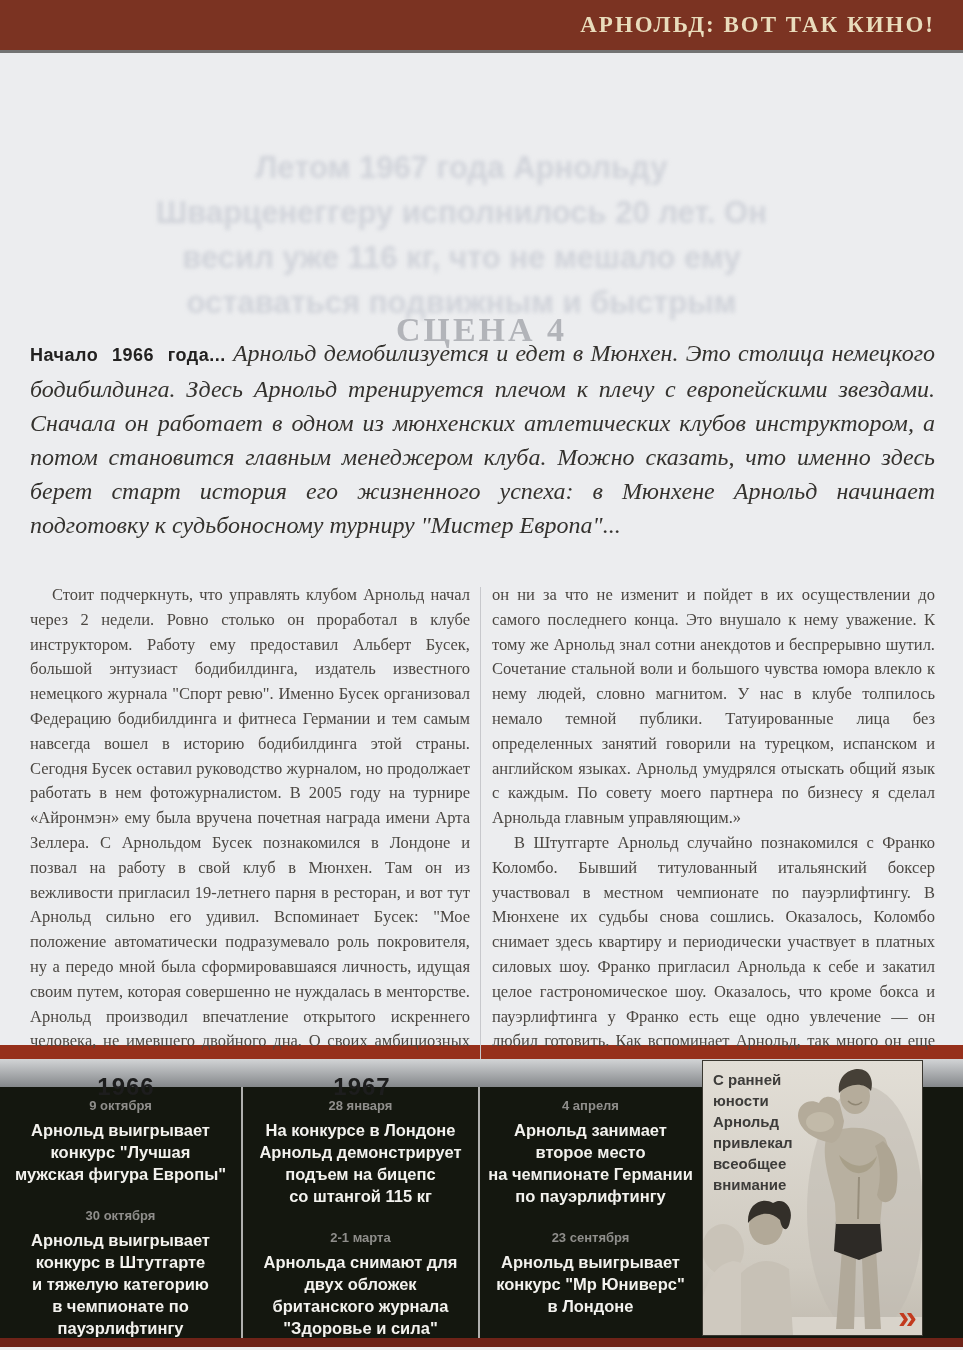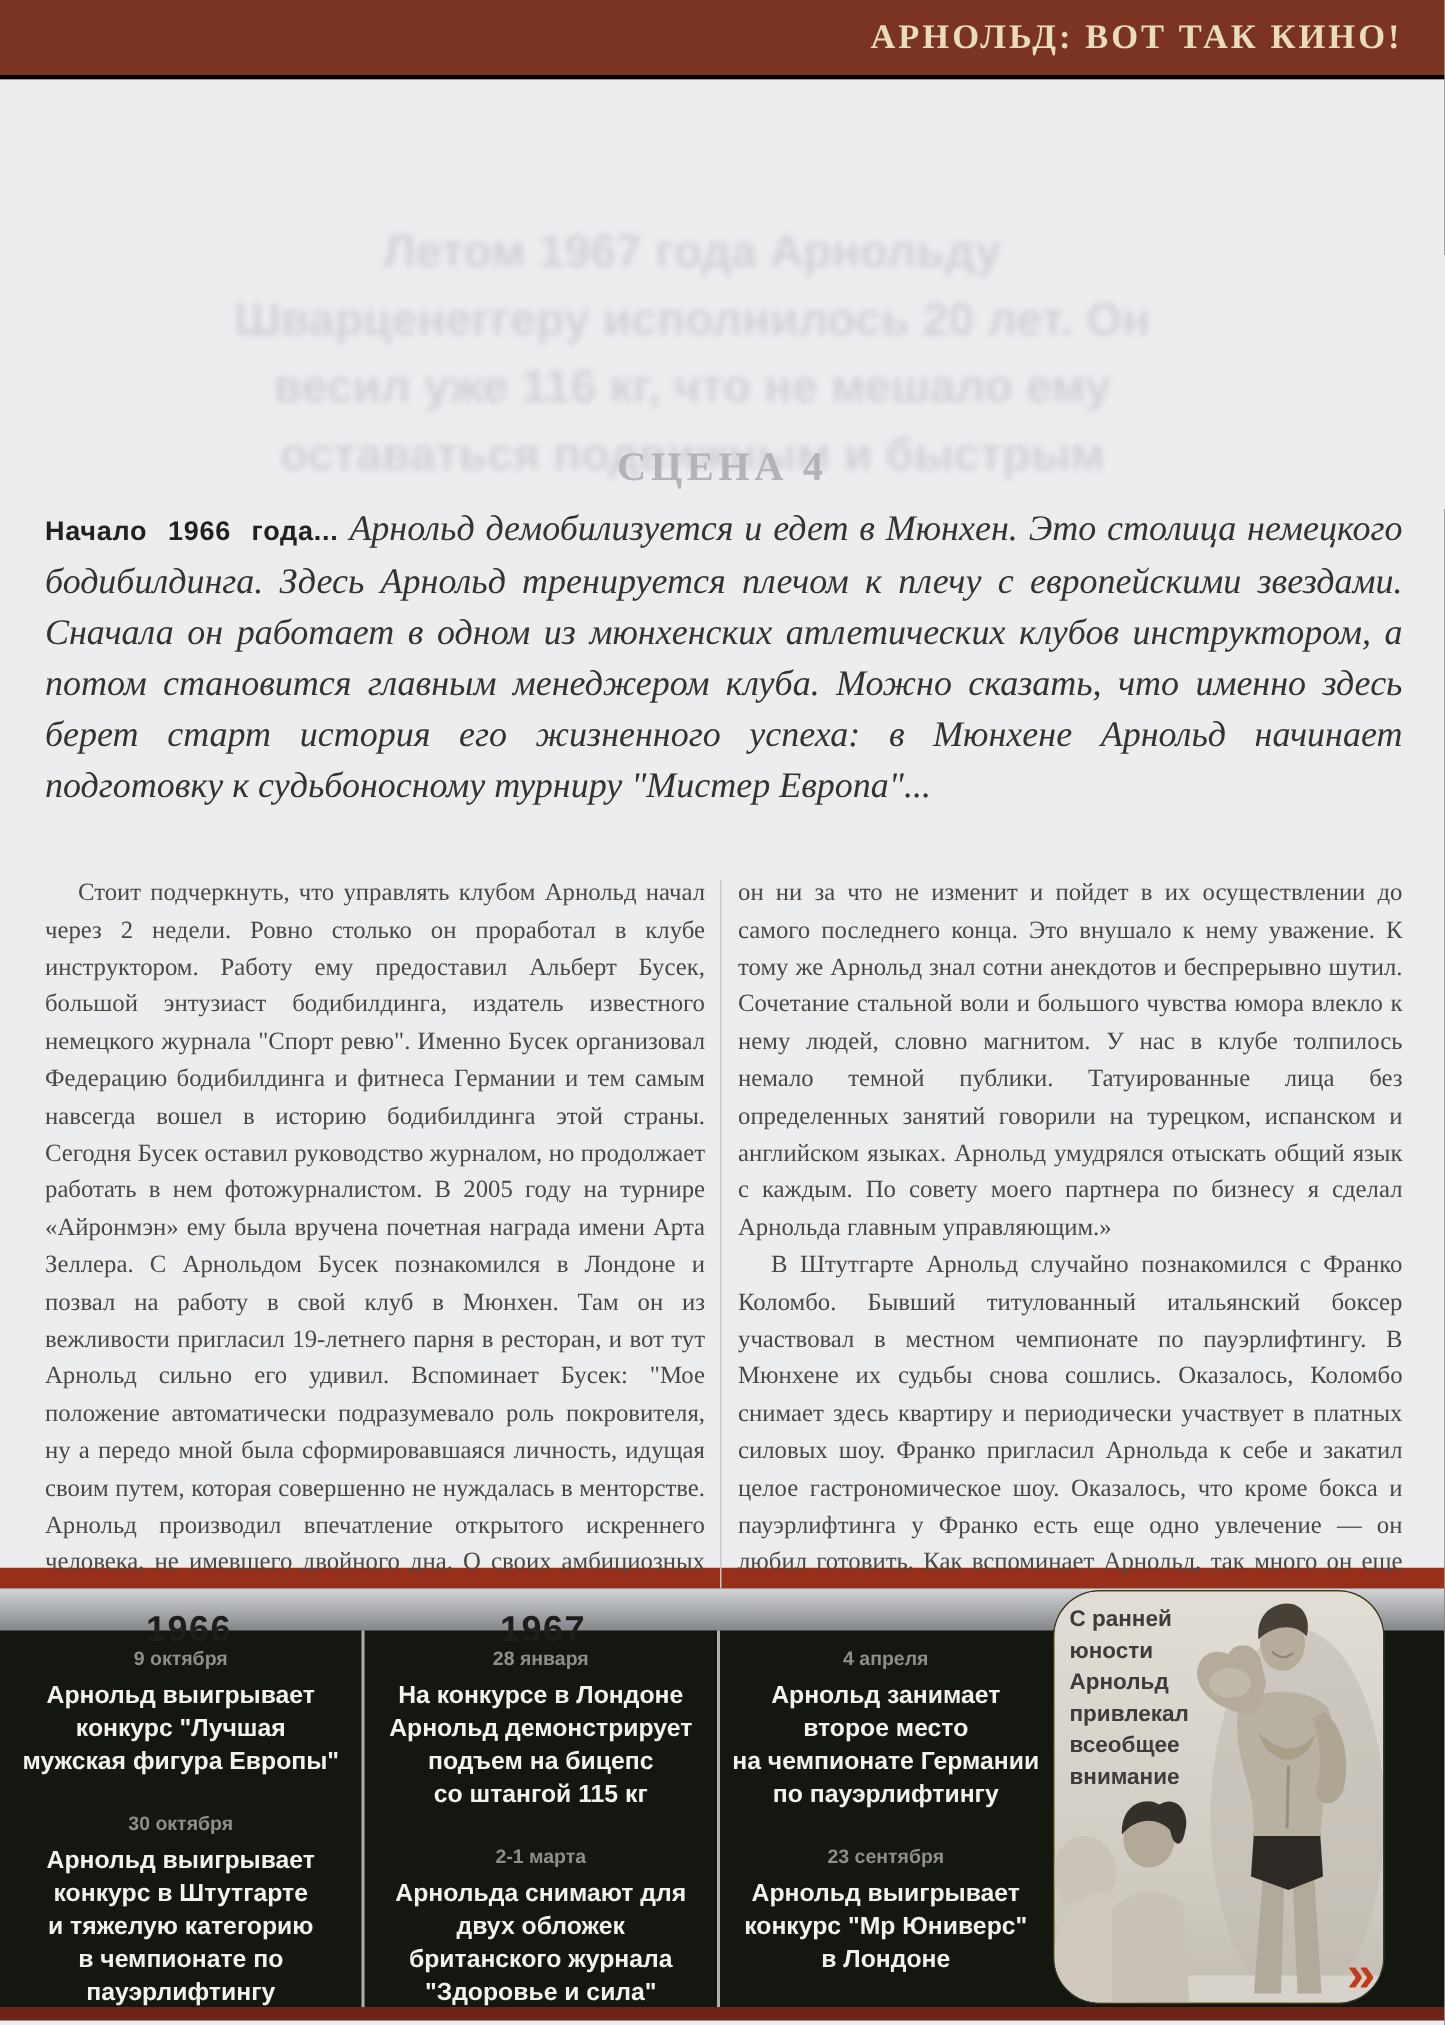--- a/index.html
+++ b/index.html
@@ -1,35 +1,35 @@
 <!DOCTYPE html>
 <html><head>
 <meta charset="utf-8">
 <style>
   html,body{margin:0;padding:0;background:#555;}
   .page{position:relative;width:963px;height:1350px;background:#ecedef;overflow:hidden;
         font-family:"Liberation Serif",serif;}
 
   
-  .topband{height:53px;background:#7b3322;border-bottom:3px solid #000000;
+  .topband{height:53px;background:#7b3322;border-bottom:3px solid #737373;
            display:flex;align-items:center;justify-content:flex-end;
            padding-right:28px;box-sizing:border-box;}
   .pagetitle{font-family:"Liberation Serif",serif;font-weight:bold;font-size:23px;
              letter-spacing:2px;color:#e9dcbc;}
 
   
   .main{position:relative;height:992px;background:#ecedef;}
 
   .ghost{position:absolute;top:92px;left:20px;right:60px;text-align:center;
          font-family:"Liberation Sans",sans-serif;font-weight:bold;
          font-size:31px;line-height:45px;color:#c9ccd4;
          filter:blur(2px);opacity:.8;pointer-events:none;}
 
-  .scene{position:absolute;top:243px;left:0;width:100%;margin:0;text-align:center;
-         font-family:"Liberation Serif",serif;font-weight:bold;font-size:27px;
+  .scene{position:absolute;top:258px;left:0;width:100%;margin:0;text-align:center;
+         font-family:"Liberation Serif",serif;font-weight:bold;font-size:34px;
          letter-spacing:3px;color:#b2b4b9;}
 
   .intro{position:absolute;top:283px;left:30px;right:28px;margin:0;
          text-align:justify;font-size:24px;line-height:34px;color:#34322e;}
   .intro .lead{font-family:"Liberation Sans",sans-serif;font-weight:bold;
                font-style:normal;font-size:18px;letter-spacing:.5px;word-spacing:7px;
                color:#222120;}
   .intro .itext{font-style:italic;font-family:"Liberation Serif",serif;}
 
   .cols{position:absolute;top:530px;left:30px;right:28px;display:flex;}
@@ -58,21 +58,21 @@
   .tcol-2{width:237px;border-right:2px solid rgba(228,228,228,.75);text-align:center;}
   .tcol-3{width:221px;}
   .event+.event{margin-top:20px;}
   .edate{font-family:"Liberation Sans",sans-serif;font-weight:bold;
          font-size:13px;line-height:21px;color:#8f8e8b;margin-bottom:3px;}
   .etext{font-family:"Liberation Sans",sans-serif;font-weight:bold;
          font-size:16.5px;line-height:22px;color:#f3f2ee;white-space:pre-line;}
 
   
   .photo{position:absolute;left:703px;top:2px;width:219px;height:274px;
-         background:#fde047;overflow:hidden;box-shadow:0 0 0 1px #3a3730;border-radius:30px;}
+         background:#fef9c3;overflow:hidden;box-shadow:0 0 0 1px #3a3730;}
   .photo svg{position:absolute;inset:0;}
   .caption{position:absolute;top:8px;left:10px;width:100px;
            font-family:"Liberation Sans",sans-serif;font-weight:bold;
            font-size:15px;line-height:21px;color:#3d3c3a;white-space:pre-line;
            text-align:left;}
   .more{position:absolute;right:8px;bottom:2px;
         font-family:"Liberation Sans",sans-serif;font-weight:bold;
         font-size:34px;line-height:34px;color:#c23a1e;letter-spacing:-3px;}
 
   

